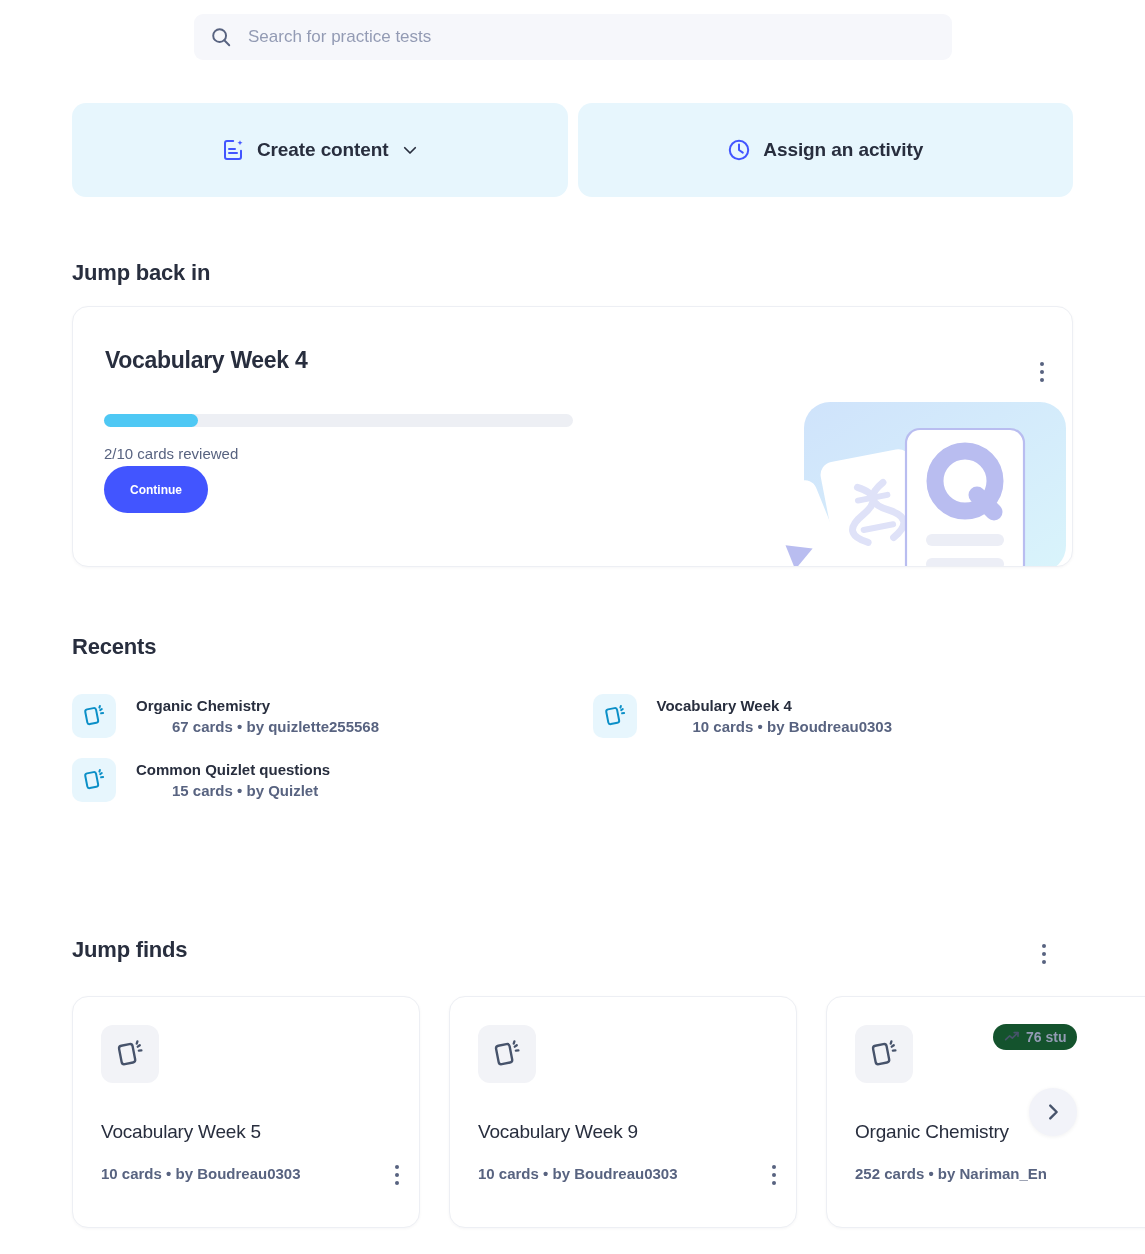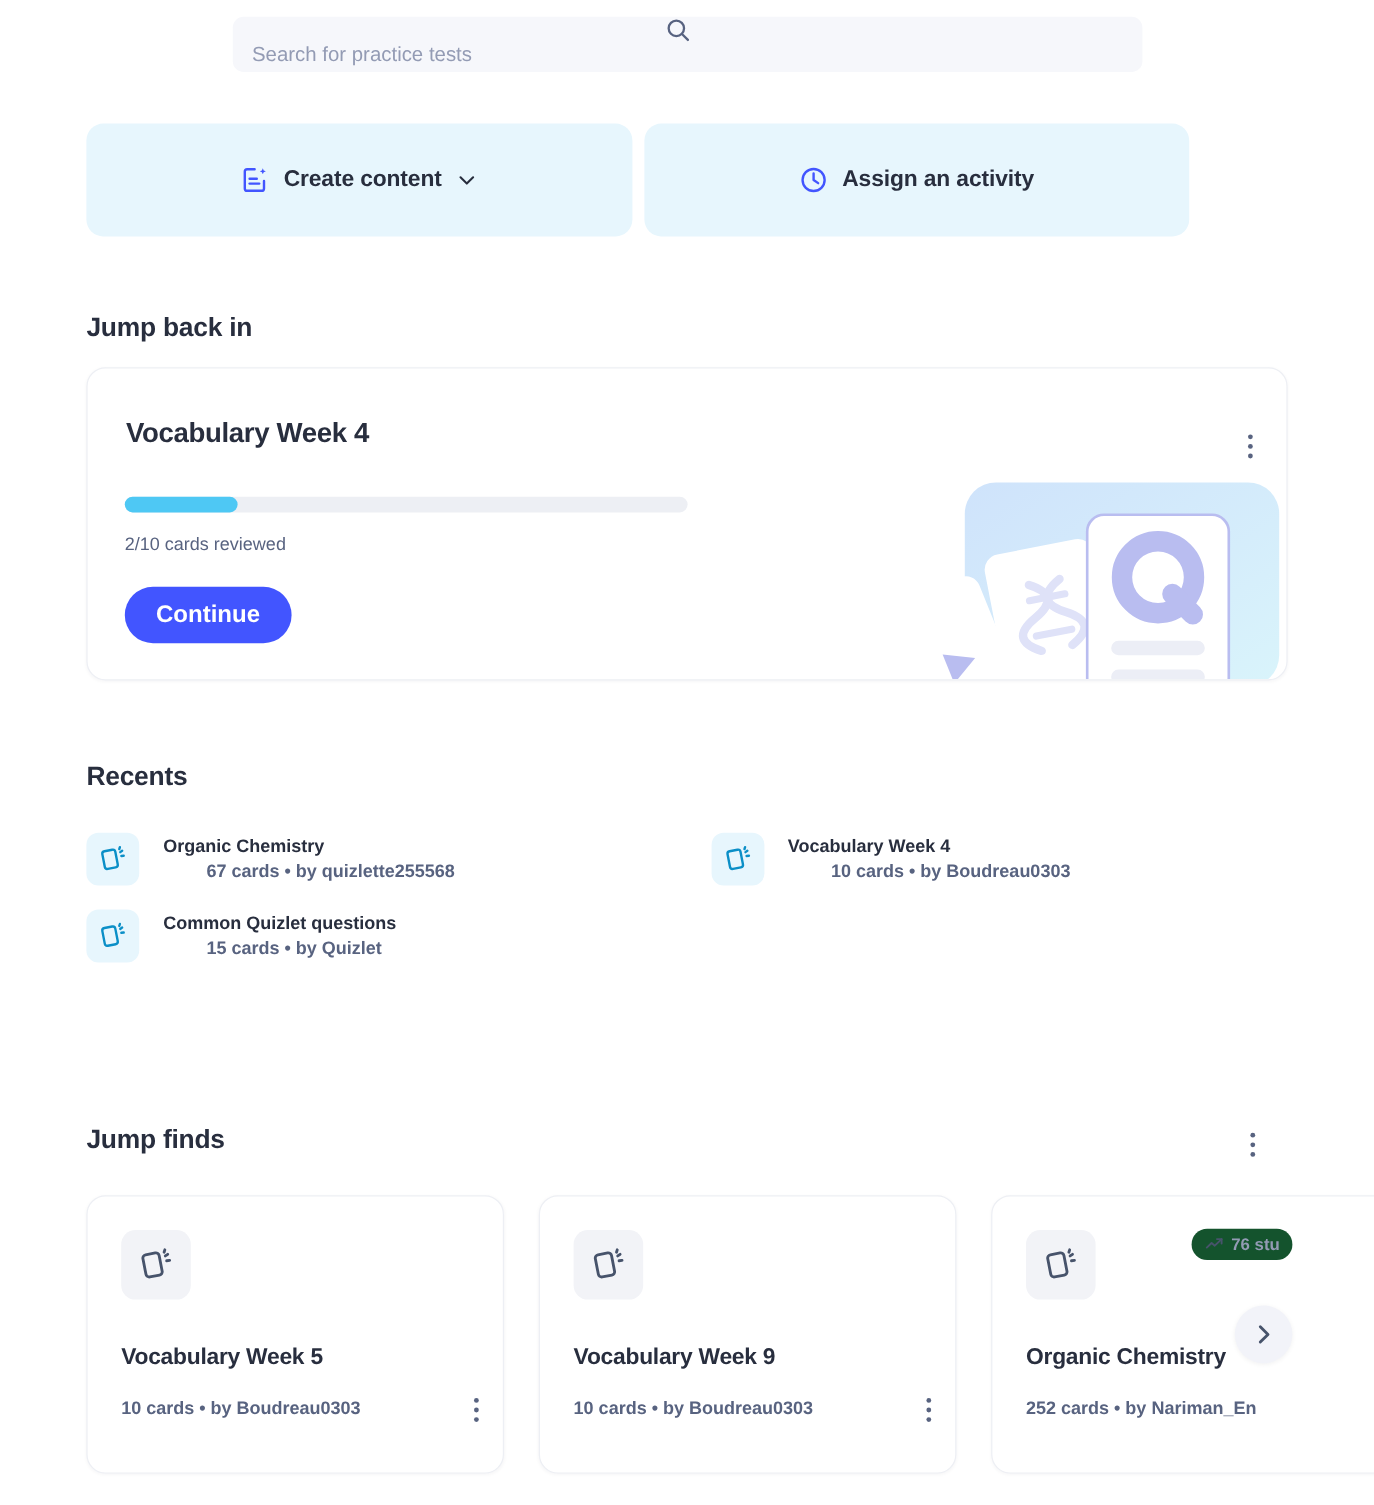--- a/index.html
+++ b/index.html
@@ -14,32 +14,31 @@
   .page { position: relative; width: 1145px; height: 1254px; }
 
   
   .search-wrap {
     position: absolute; left: 194px; top: 14px;
     width: 758px; height: 46px;
     background: #f6f7fb;
     border-radius: 9px;
     display: flex; align-items: center;
     padding: 0 16px;
-    flex-direction: column;
   }
   .search-icon { width: 22px; height: 22px; flex: 0 0 auto; margin-right: 16px; color: #586380; }
   .search-input {
     border: none; outline: none; background: transparent;
     font-family: "Liberation Sans", sans-serif;
     font-size: 17px; color: #939bb4; width: 100%;
   }
   .search-input::placeholder { color: #939bb4; }
 
   
-  .actions { position: absolute; left: 72px; top: 103px; width: 919px; display: flex; gap: 10px; }
+  .actions { position: absolute; left: 72px; top: 103px; width: 1001px; display: flex; gap: 10px; }
   .action-btn {
     flex: 1 1 0;
     height: 94px;
     background: #e7f6fd;
     border: none;
     border-radius: 14px;
     display: flex; align-items: center; justify-content: center;
     gap: 12px;
     cursor: pointer;
     font-family: "Liberation Sans", sans-serif;
@@ -79,26 +78,26 @@
     position: absolute; left: 104px; top: 414px;
     width: 469px; height: 13px;
     background: #edeff4; border-radius: 7px;
   }
   .progress-fill { height: 13px; border-radius: 7px; background: #4ec8f4; width: 20%; }
   .progress-label {
     position: absolute; left: 104px; top: 445px;
     font-size: 15px; color: #586380; font-weight: 400;
   }
   .continue-btn {
-    position: absolute; left: 104px; top: 489px;
+    position: absolute; left: 104px; top: 466px;
     height: 47px; padding: 0 26px;
     background: #4255ff; color: #fff;
     border: none; border-radius: 24px;
     font-family: "Liberation Sans", sans-serif;
-    font-size: 20px; font-weight: 700; cursor: pointer;
+    font-size: 12px; font-weight: 700; cursor: pointer;
   }
 
   
   .illus { position: absolute; right: 0; bottom: 0; width: 340px; height: 175px; overflow: hidden; pointer-events: none; }
 
   
   #recents-title { position: absolute; left: 72px; top: 634px; }
   .recents-grid {
     position: absolute; left: 72px; top: 694px;
     width: 1001px;
@@ -138,21 +137,21 @@
     overflow: hidden;
   }
   .fresh-thumb {
     width: 58px; height: 58px;
     background: #f2f3f7; border-radius: 12px;
     display: flex; align-items: center; justify-content: center;
     color: #47536b;
   }
   .fresh-name {
     position: absolute; left: 28px; top: 124px;
-    font-size: 19px; font-weight: 700; color: #282e3e; letter-spacing: -0.2px;
+    font-size: 19px; font-weight: 400; color: #282e3e; letter-spacing: -0.2px;
     white-space: nowrap;
   }
   .fresh-meta {
     position: absolute; left: 28px; top: 168px;
     font-size: 15px; font-weight: 700; color: #586380;
     white-space: nowrap;
   }
   .fresh-kebab-card { right: 14px; top: 162px; }
   .studying-badge {
     position: absolute; left: 166px; top: 27px;

